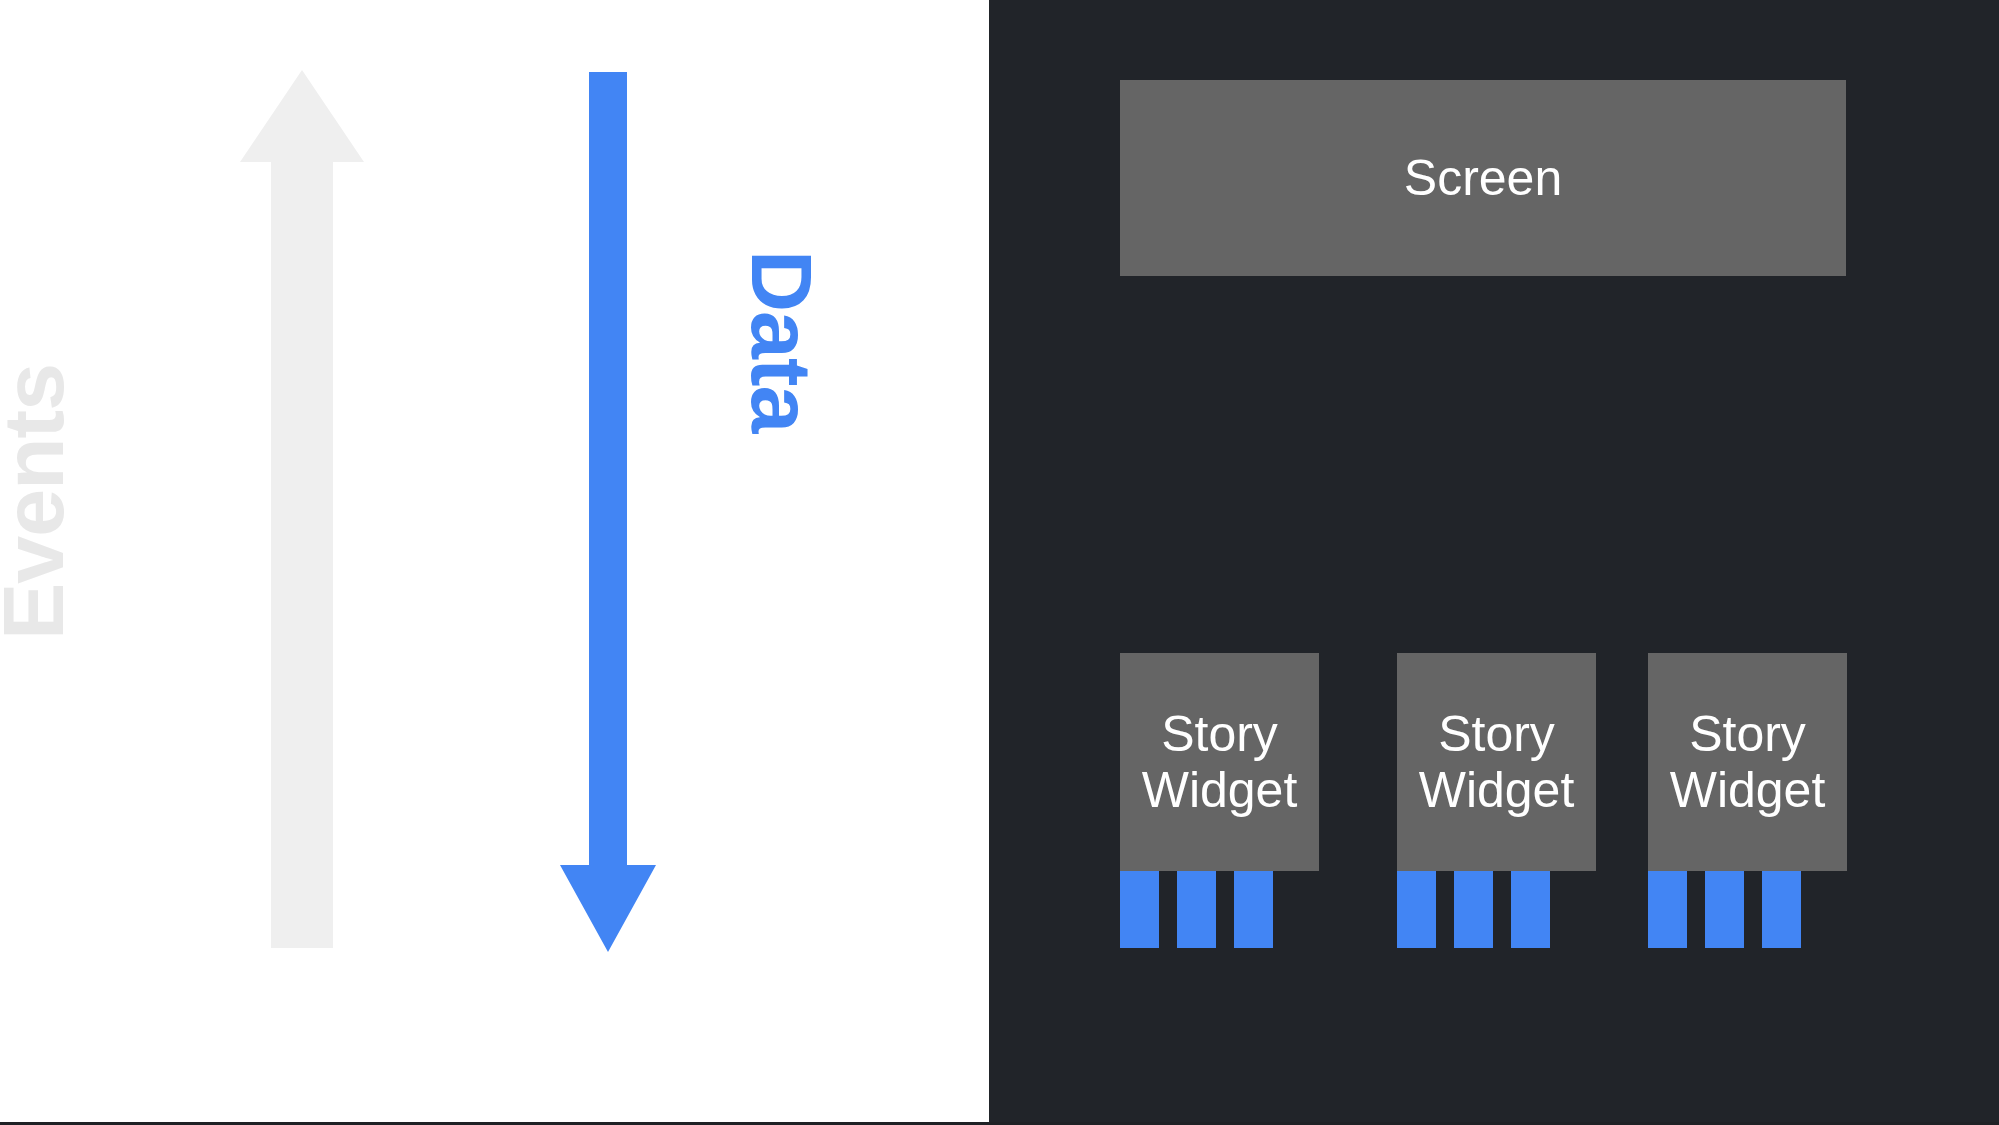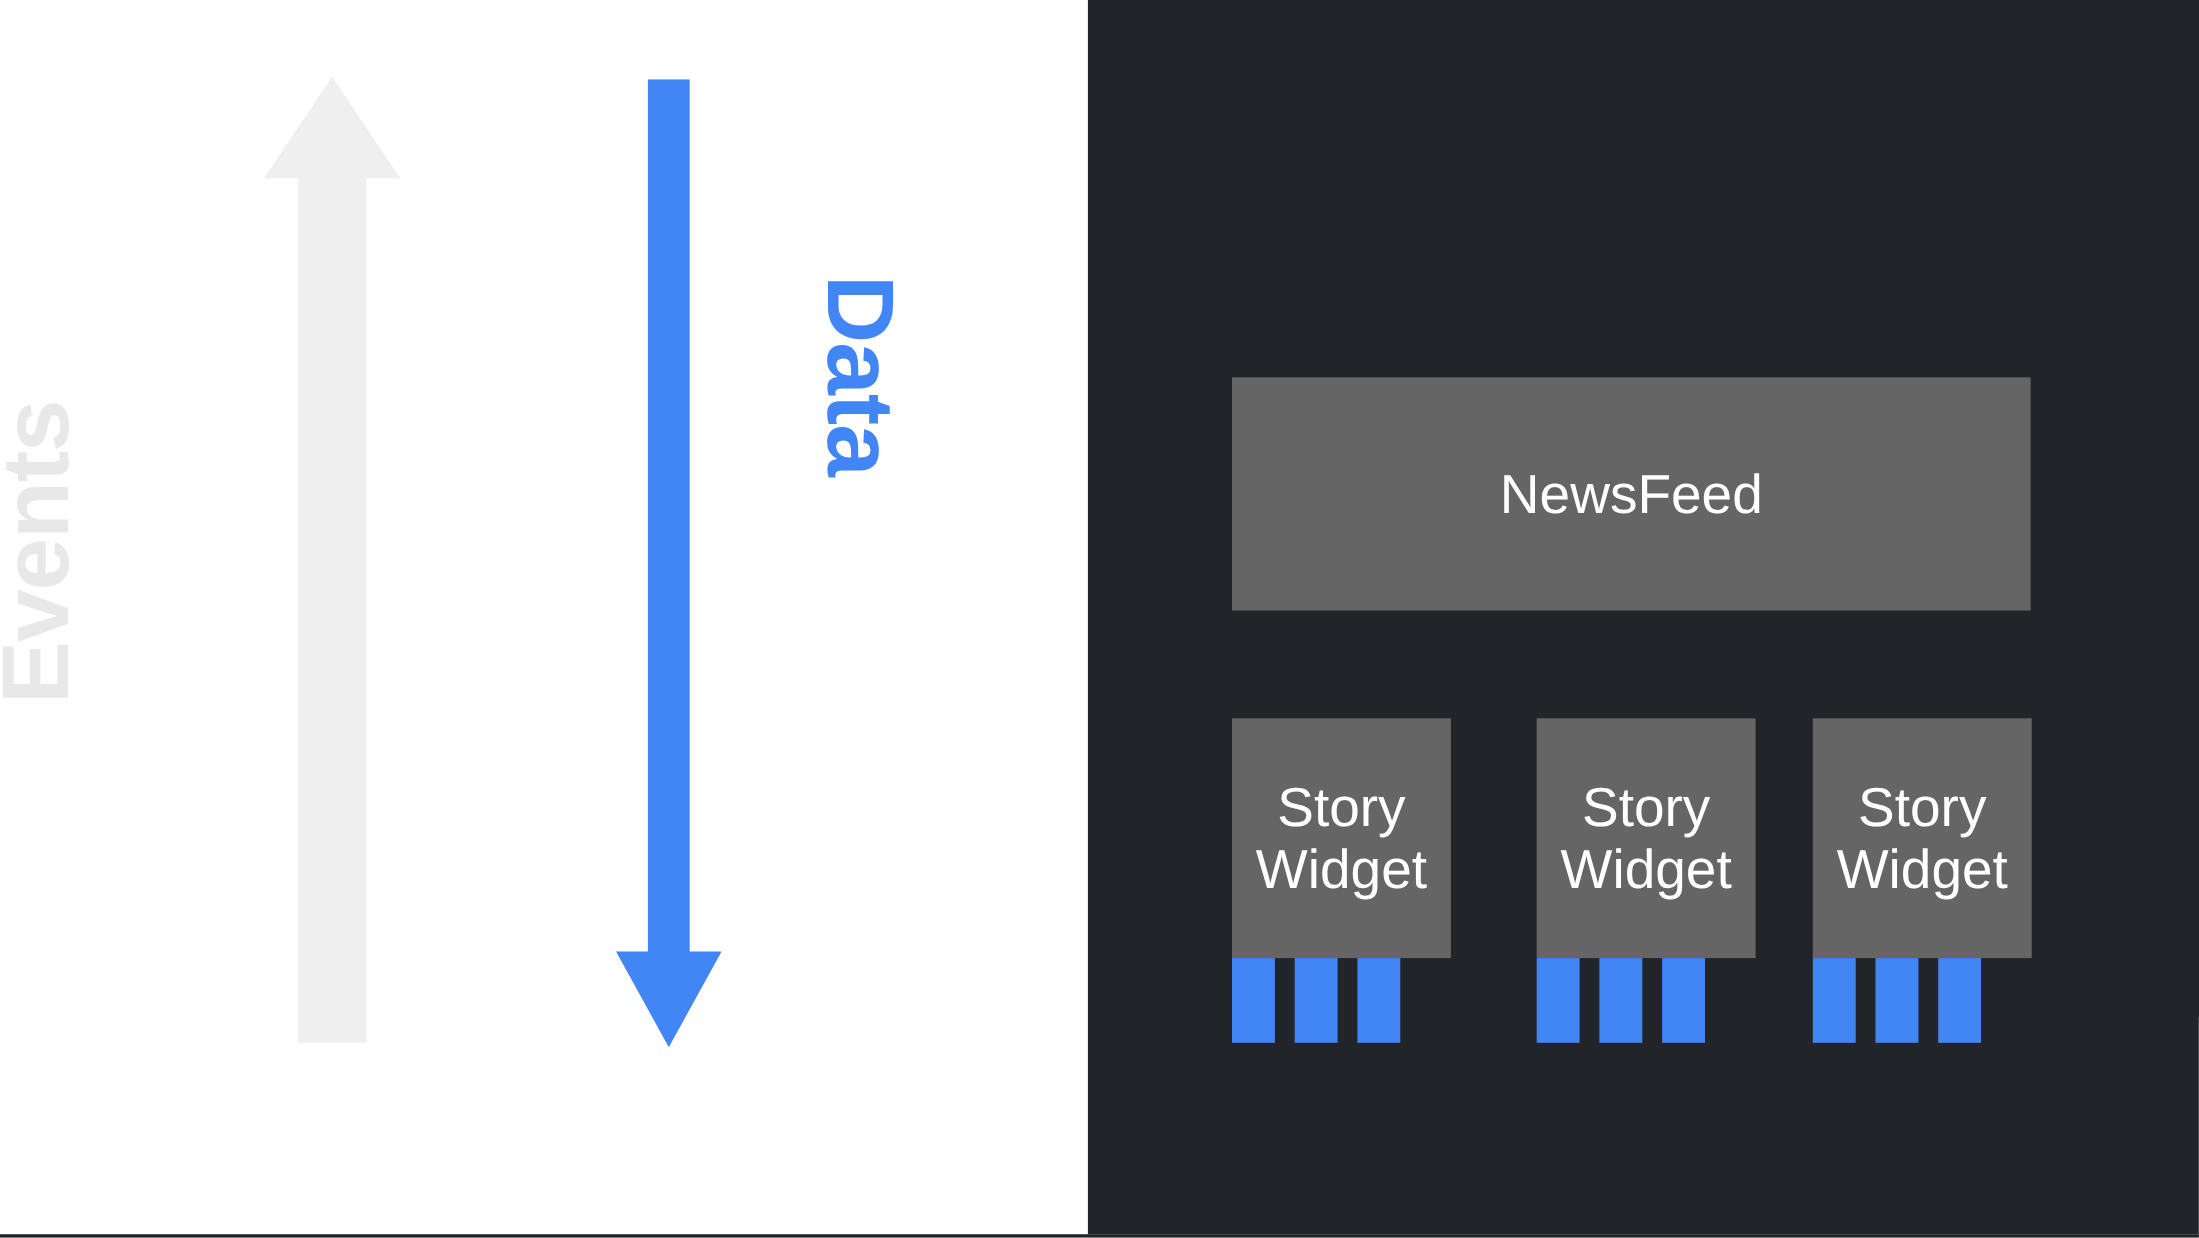--- a/index.html
+++ b/index.html
@@ -125,24 +125,24 @@
       <polygon points="29,0 67,0 67,793 96,793 48,880 0,793 29,793" fill="#4285f4"></polygon>
     </svg>
 
     <div id="events-label" class="axis-label">Events</div>
 
     <div id="data-label" class="axis-label">Data</div>
   </div>
 
   <div id="tree-panel">
 
+    <div id="node-screen" class="node-box">
+      <span>Screen</span>
+    </div>
 
-    <div id="node-newsfeed" class="node-box">
-      <span>NewsFeed</span>
-    </div>
 
     <div id="node-widget-0" class="node-box widget-node">
       <span>
         <span>Story</span><br>
         <span>Widget</span>
       </span>
     </div>
 
     <div id="node-widget-1" class="node-box widget-node">
       <span>

